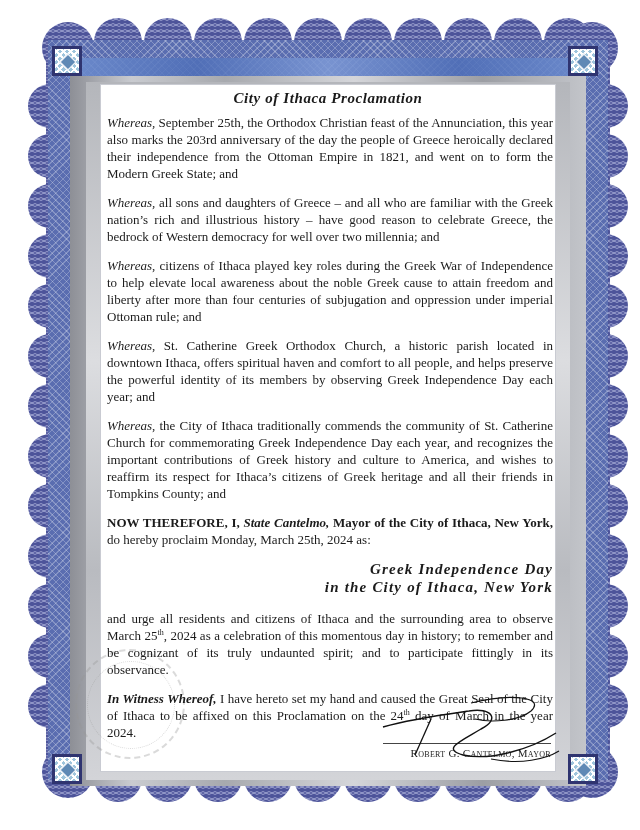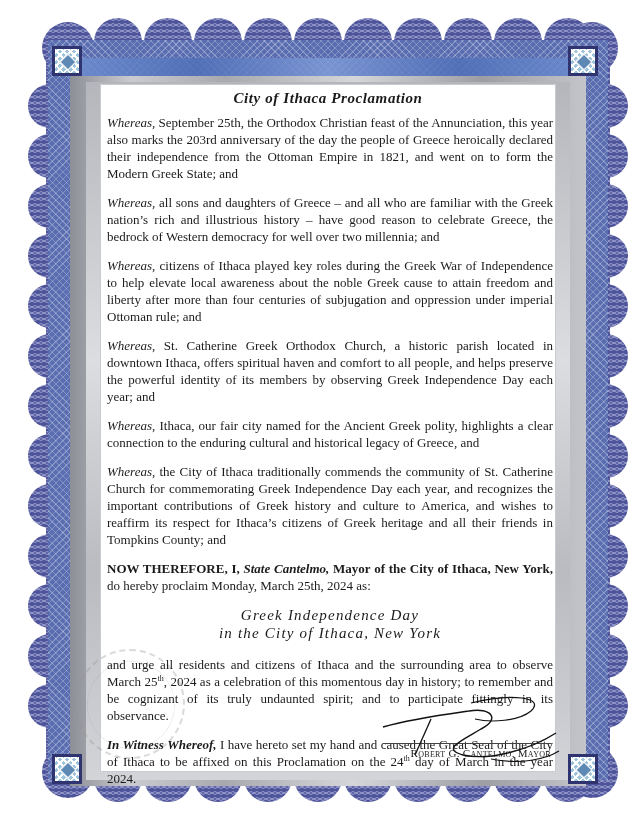--- a/index.html
+++ b/index.html
@@ -31,21 +31,21 @@
 
   .panel { position:absolute; left:92px; top:84px; width:456px; height:688px; background:#ffffff;
      border:1px solid #c9cbd2; box-sizing:border-box; }
   .title { position:absolute; left:0; top:5px; width:100%; text-align:center; font-weight:bold; font-style:italic;
      font-size:15px; letter-spacing:0.6px; color:#1a1a1a; }
   .body { position:absolute; left:6px; top:29px; width:446px; font-size:13px; line-height:17px; color:#1b1b1b; text-align:justify; }
   .para { margin:0 0 12px 0; }
   .lead { font-weight:normal; font-style:italic; }
   .bold { font-weight:bold; }
   .bi { font-weight:bold; font-style:italic; }
-  .heading { text-align:center; font-weight:normal; font-style:italic; font-size:15px; line-height:18px; letter-spacing:1.2px; margin:0 0 14px 0; }
+  .heading { text-align:right; font-weight:bold; font-style:italic; font-size:15px; line-height:18px; letter-spacing:1.2px; margin:0 0 14px 0; }
   sup { font-size:8px; line-height:0;font-family:Liberation Serif, serif; }
   .seal { position:absolute; left:-26px; top:564px; width:110px; height:110px; border-radius:50%;
      border:2px dashed rgba(150,150,150,0.35); box-sizing:border-box; }
   .seal-ring { position:absolute; left:10px; top:10px; width:86px; height:86px; border-radius:50%; border:1px dotted rgba(150,150,150,0.35); }
   .sig-line { position:absolute; left:282px; top:658px; width:168px; height:1px; background:#444; }
   .sig-name { position:absolute; left:286px; top:662px; width:164px; text-align:right; font-size:11px; letter-spacing:0.3px; color:#222; font-variant:small-caps; }
   .signature { position:absolute; left:270px; top:604px; width:190px; height:80px; }
 </style>
 </head>
 <body>
@@ -149,21 +149,20 @@
 
     <div class="seal">
         <div class="seal-ring"></div>
       </div>
 
     <div class="body">
       <p class="para"><span class="lead">Whereas,</span><span> September 25th, the Orthodox Christian feast of the Annunciation, this year also marks the 203rd anniversary of the day the people of Greece heroically declared their independence from the Ottoman Empire in 1821, and went on to form the Modern Greek State; and</span></p>
       <p class="para"><span class="lead">Whereas,</span><span> all sons and daughters of Greece – and all who are familiar with the Greek nation’s rich and illustrious history – have good reason to celebrate Greece, the bedrock of Western democracy for well over two millennia; and</span></p>
       <p class="para"><span class="lead">Whereas</span><span>, citizens of Ithaca played key roles during the Greek War of Independence to help elevate local awareness about the noble Greek cause to attain freedom and liberty after more than four centuries of subjugation and oppression under imperial Ottoman rule; and</span></p>
       <p class="para"><span class="lead">Whereas</span><span>, St. Catherine Greek Orthodox Church, a historic parish located in downtown Ithaca, offers spiritual haven and comfort to all people, and helps preserve the powerful identity of its members by observing Greek Independence Day each year; and</span></p>
-      <p class="para"><span class="lead">Whereas</span><span>, Ithaca, our fair city named for the Ancient Greek polity, highlights a clear connection to the enduring cultural and historical legacy of Greece, and</span></p>
       <p class="para"><span class="lead">Whereas</span><span>, the City of Ithaca traditionally commends the community of St. Catherine Church for commemorating Greek Independence Day each year, and recognizes the important contributions of Greek history and culture to America, and wishes to reaffirm its respect for Ithaca’s citizens of Greek heritage and all their friends in Tompkins County; and</span></p>
 
       <p class="para"><span class="bold">NOW THEREFORE, I, </span><span class="bi">State Cantelmo,</span><span class="bold"> Mayor of the City of Ithaca, New York,</span><span> do hereby proclaim Monday, March 25th, 2024 as:</span></p>
 
       <div class="heading">
         <div>Greek Independence Day</div>
         <div>in the City of Ithaca, New York</div>
       </div>
 
       <p class="para"><span>and urge all residents and citizens of Ithaca and the surrounding area to observe March 25</span><sup>th</sup><span>, 2024 as a celebration of this momentous day in history; to remember and be cognizant of its truly undaunted spirit; and to participate fittingly in its observance.</span></p>

